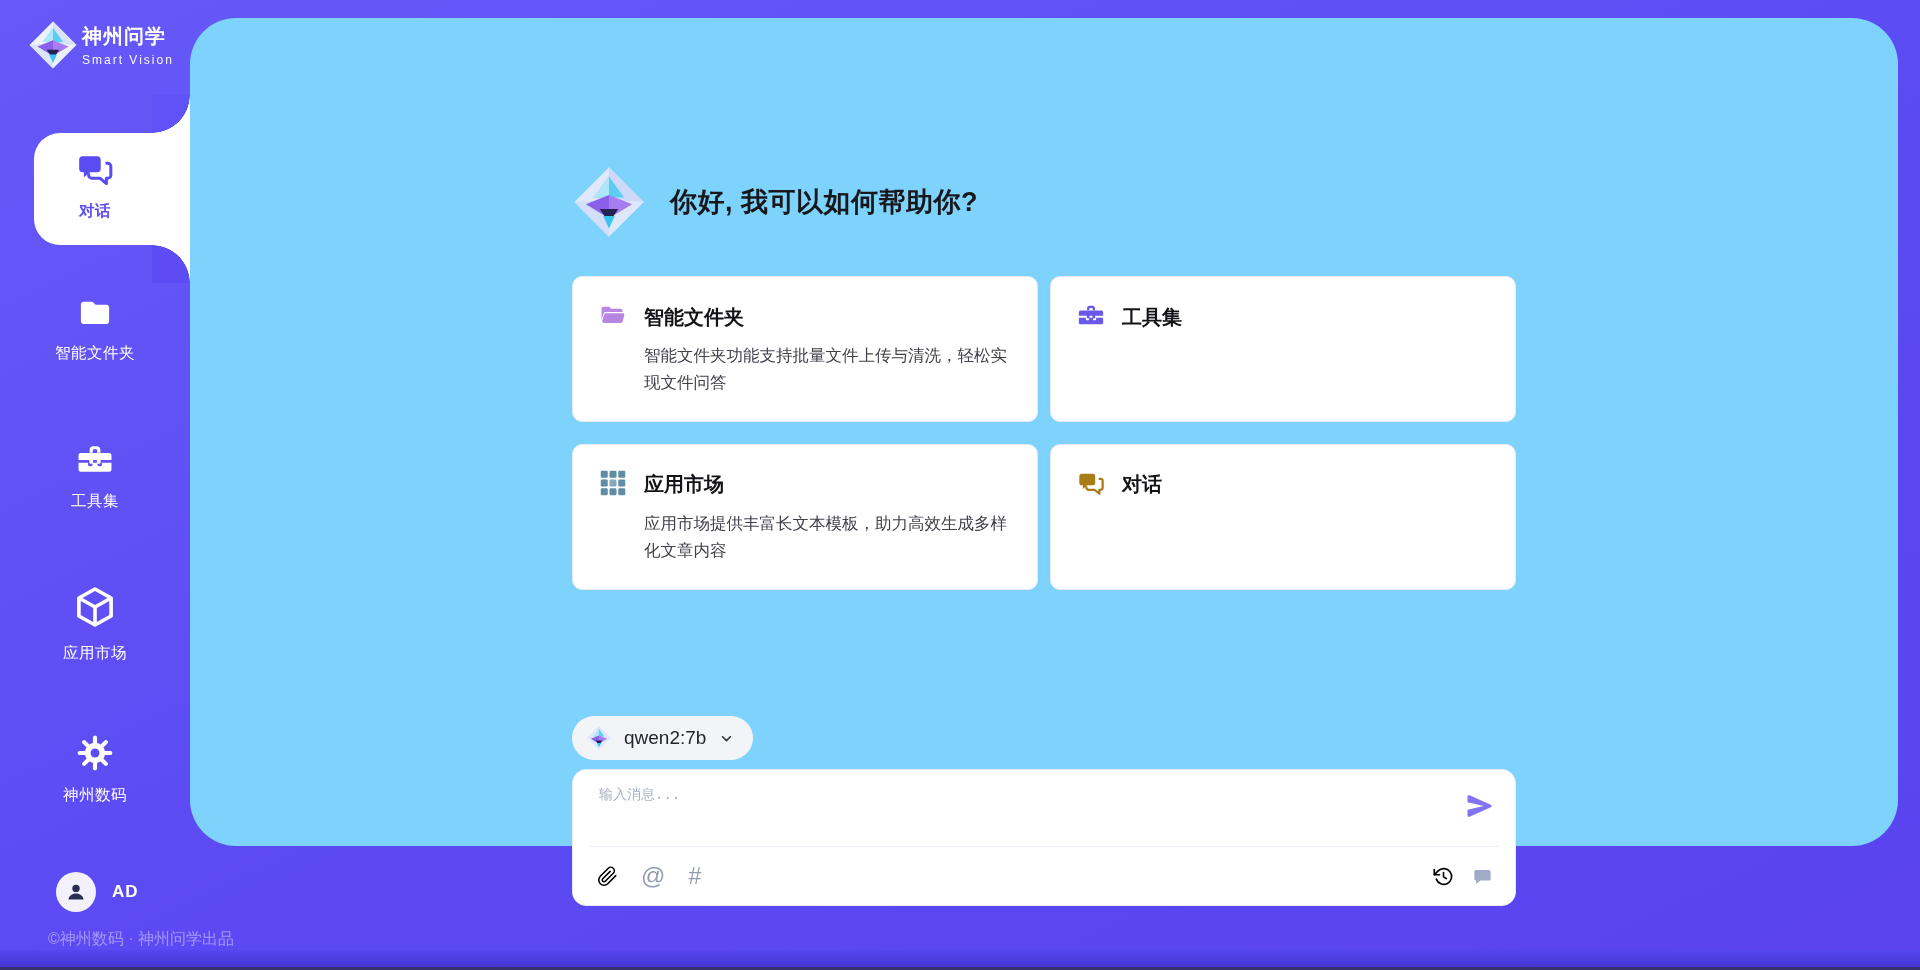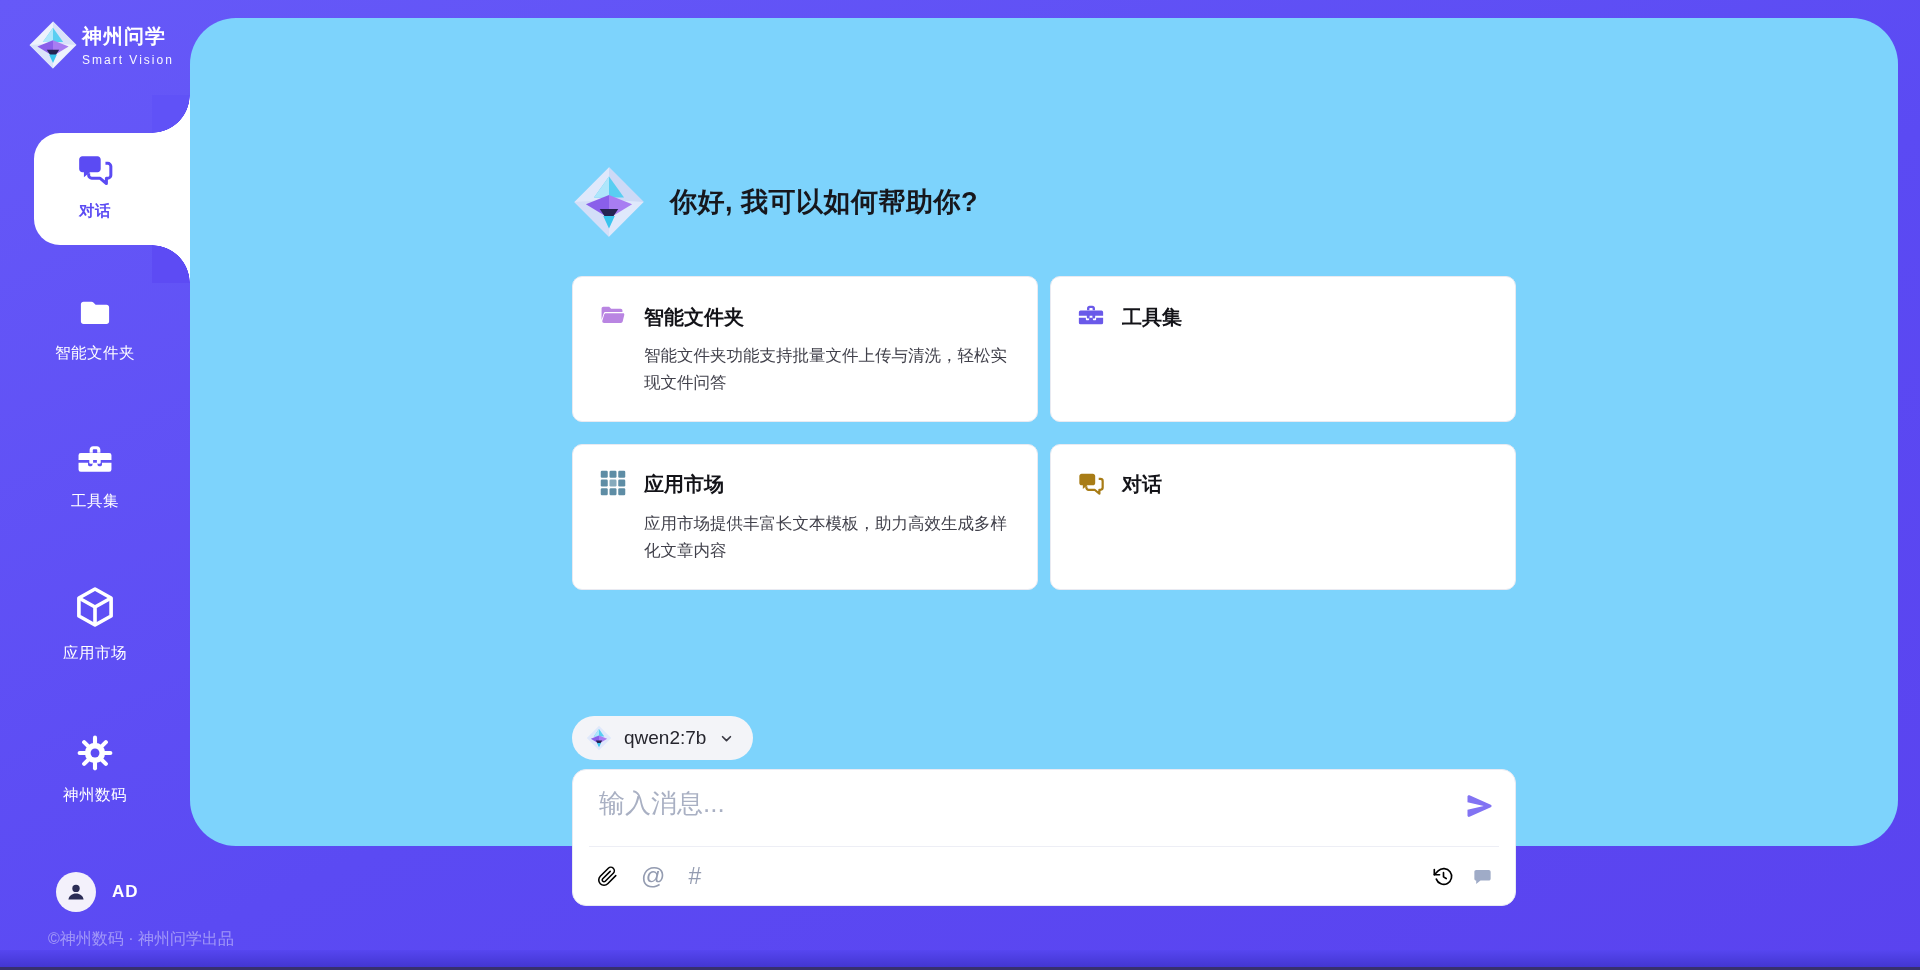--- a/index.html
+++ b/index.html
@@ -80,22 +80,22 @@
     background:#f3f4f8; border-radius:22px; padding:0 18px 0 14px; cursor:pointer;justify-content:flex-end;
   }
   .model-pill .model-label { font-size:19px; color:#25252d; font-weight:500; }
 
   .composer {
     position:absolute; top:751px; left:0; width:944px; height:137px;
     background:#fff; border:1.5px solid #e8eaf3; border-radius:14px;
   }
   .composer textarea {
     position:absolute; left:26px; top:16px; width:840px; height:56px;
-    border:none; outline:none; resize:none; font-size:26px; color:#333;
-    font-family:Liberation Sans, sans-serif; background:transparent;
+    border:none; outline:none; resize:none; font-size:14px; color:#333;
+    font-family:Liberation Mono, monospace; background:transparent;
   }
   .composer textarea::placeholder { color:#a9b0c3; }
   .send-btn { position:absolute; right:20px; top:21px; color:#8273f3; }
   .composer .divider { position:absolute; left:16px; right:16px; top:76px; height:1px; background:#edeef5; }
   .tools-left  { position:absolute; left:24px; top:86px; height:40px; display:flex; align-items:center; gap:23px; color:#949cb1; }
   .tools-right { position:absolute; right:22px; top:86px; height:40px; display:flex; align-items:center; gap:18px; color:#97a0b6; }
   .glyph-at   { font-size:24px; line-height:1; color:#949cb1; }
   .glyph-hash { font-size:23px; line-height:1; color:#949cb1; font-weight:500; }
   .bubble-solid { color:#9fabc7; }
   .tool-btn { display:flex; align-items:center; }

